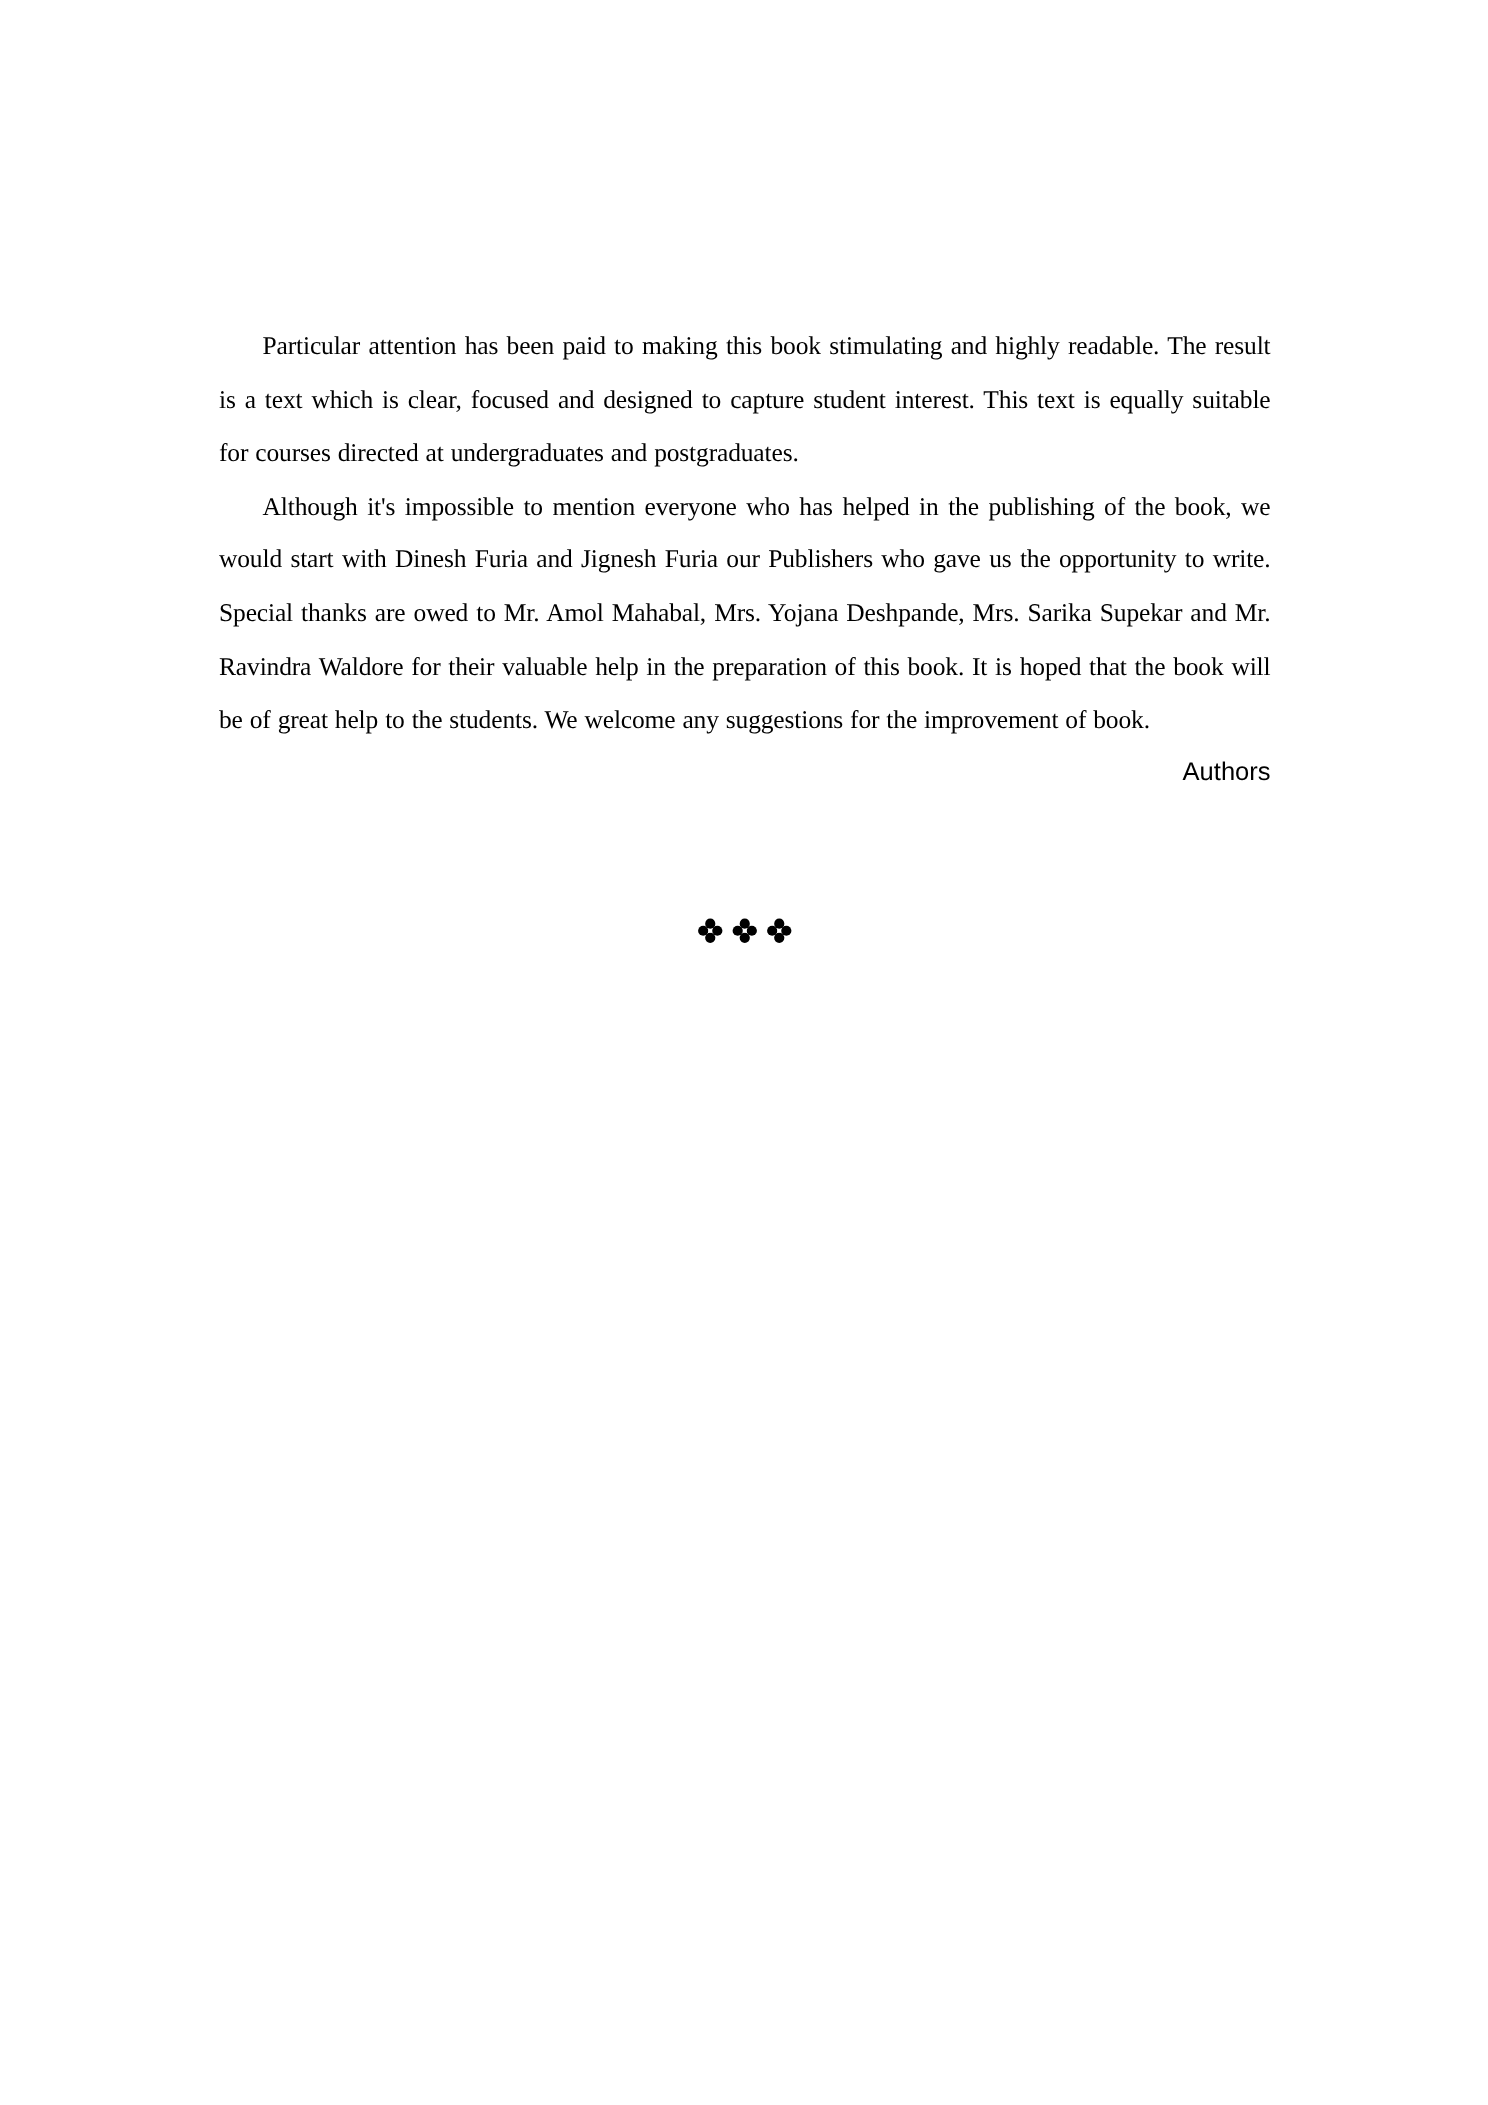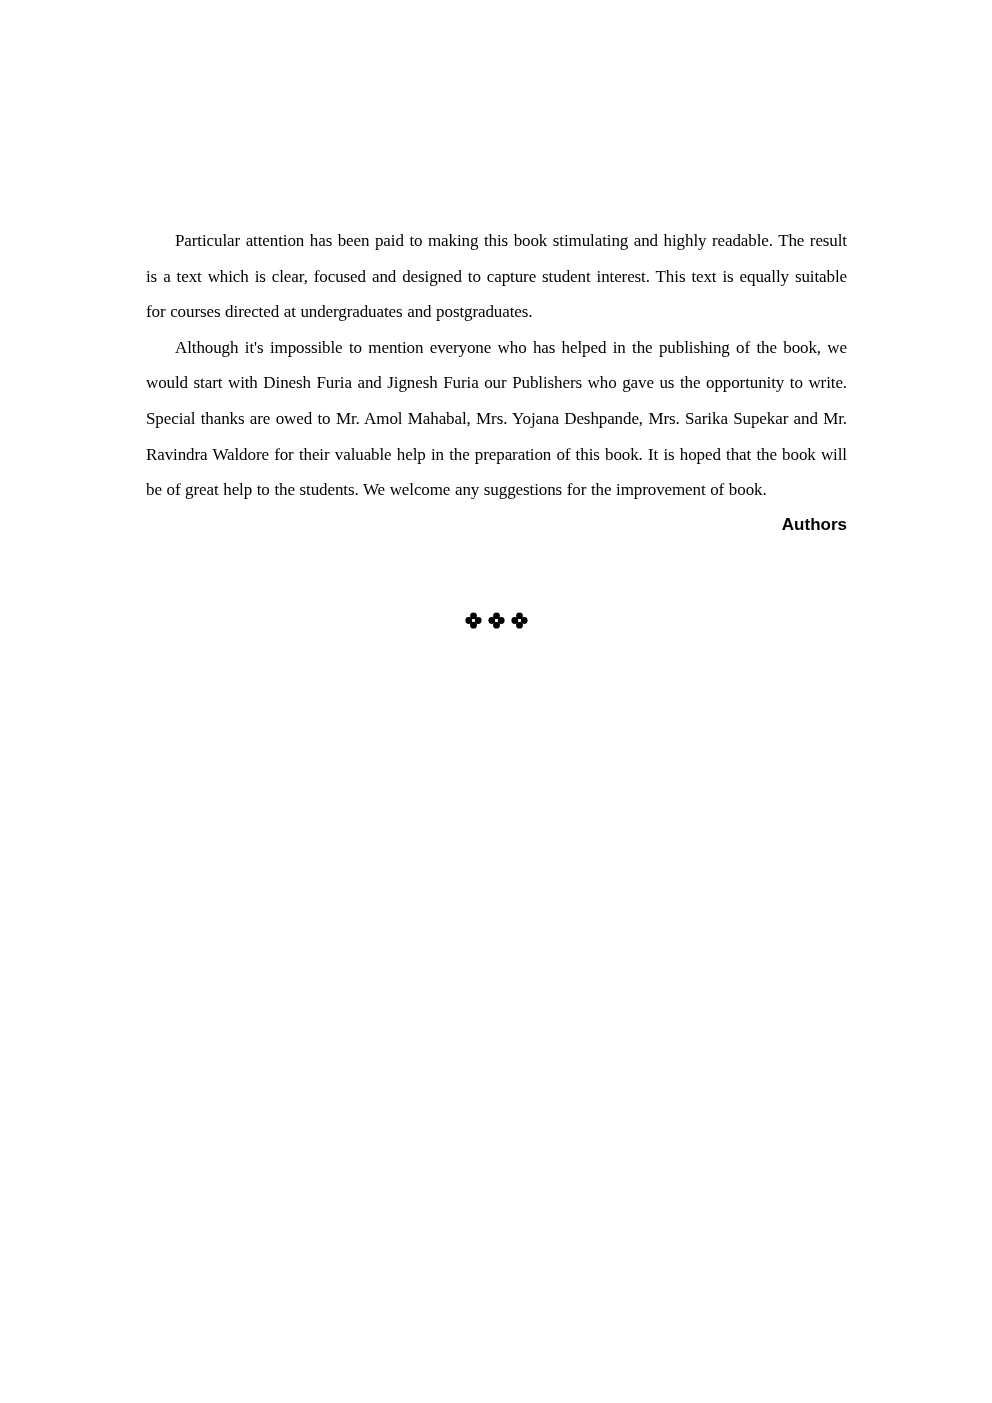--- a/index.html
+++ b/index.html
@@ -11,36 +11,36 @@
       width: 992px;
       height: 1403px;
       position: relative;
       overflow: hidden;
       color: #000000;
       font-family: "Liberation Serif", "DejaVu Serif", serif;
     }
     .page-content {
       position: absolute;
       left: 146px;
-      top: 223px;
+      top: 213px;
       width: 701px;
     }
     .para {
       margin: 0;
       font-size: 17px;
       line-height: 35.6px;
       text-align: justify;
       text-indent: 29px;
       letter-spacing: -0.1px;
       word-spacing: 0.5px;
     }
     .signature {
       text-align: right;
       font-family: "Liberation Sans", "DejaVu Sans", sans-serif;
-      font-weight: bold;
+      font-weight: normal;
       font-size: 17px;
       line-height: 20px;
       margin-top: 7px;
     }
     .ornaments {
       position: absolute;
       top: 612px;
       left: 0;
       width: 992px;
       display: flex;

